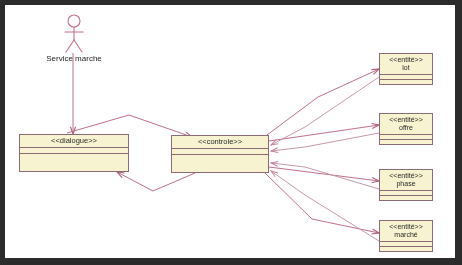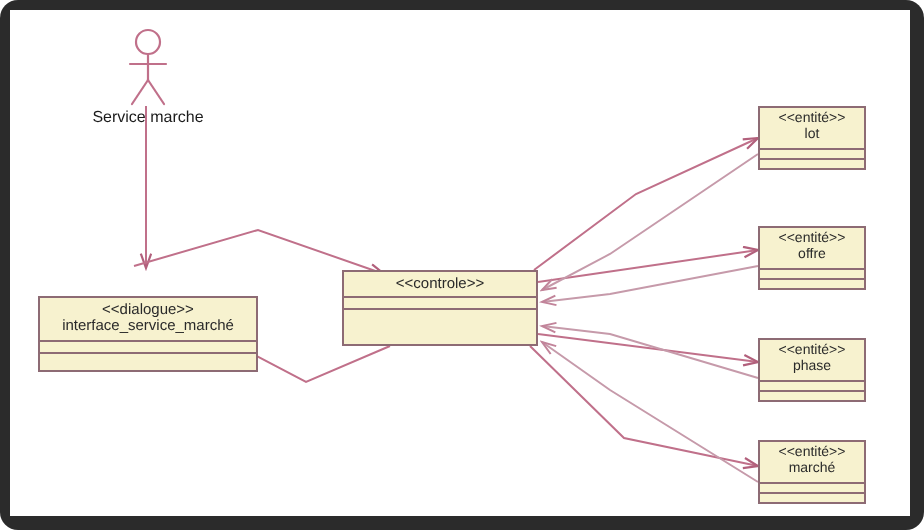--- a/index.html
+++ b/index.html
@@ -5,21 +5,20 @@
   html, body {
     margin: 0; padding: 0;
     background: #ffffff;
   }
   #shot {
     position: relative;
     width: 462px; height: 265px;
     background: #ffffff;
     overflow: hidden;
     font-family: "Liberation Sans", sans-serif;
-    border-radius: 9px;
   }
   
   #frame {
     position: absolute; left: 0; top: 0;
     width: 462px; height: 265px;
     box-sizing: border-box;
     border: 5px solid #2b2b2b;
     border-right-width: 7px;
     border-bottom-width: 7px;
   }
@@ -120,24 +119,23 @@
       <g fill="none" stroke="#c0708a" stroke-width="1.1" stroke-linecap="round">
         <circle cx="16" cy="8" r="6"></circle>
         <path d="M16,14 L16,27"></path>
         <path d="M7,19 L25,19"></path>
         <path d="M16,27 L8,39"></path>
         <path d="M16,27 L24,39"></path>
       </g>
     </svg>
     <div id="actor-label" style="left:27px; top:49px; width:84px;">Service marche</div>
 
-    <div class="uml-box box-main" style="left:14px; top:143px; width:110px; height:38px;">
+    <div class="uml-box box-main" style="left:14px; top:129px; width:110px; height:38px;">
       <div class="uml-head">
         <span class="uml-stereo">&lt;&lt;dialogue&gt;&gt;</span>
-        <span class="uml-name">interface_service_marché</span>
       </div>
       <div class="uml-comp"></div>
       <div class="uml-comp last"></div>
     </div>
 
     <div class="uml-box box-main" style="left:166px; top:130px; width:98px; height:38px;">
       <div class="uml-head">
         <span class="uml-stereo">&lt;&lt;controle&gt;&gt;</span>
       </div>
       <div class="uml-comp"></div>

